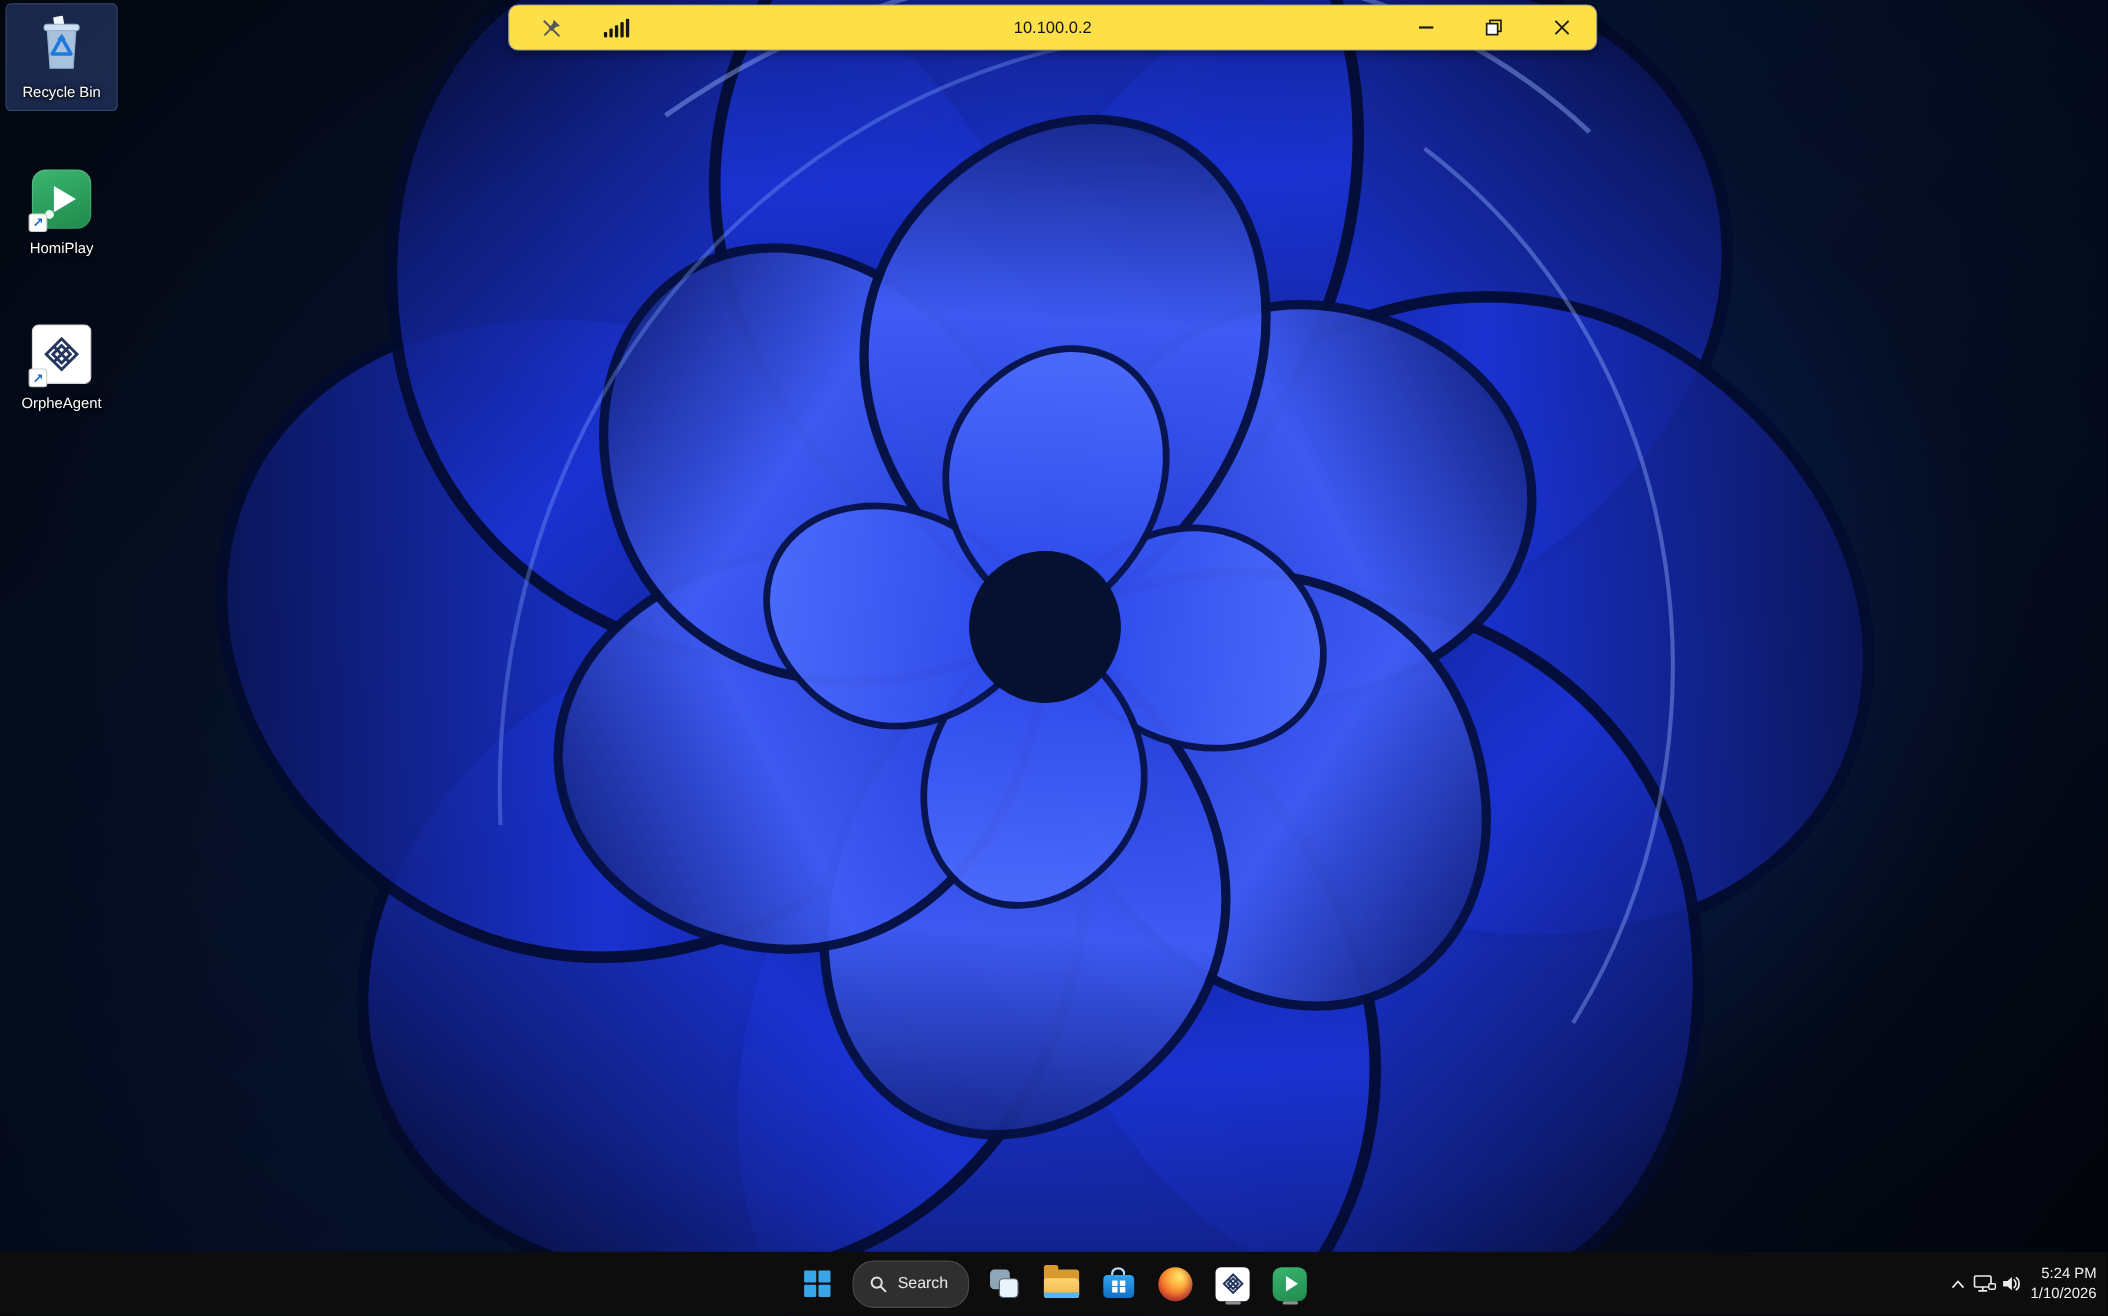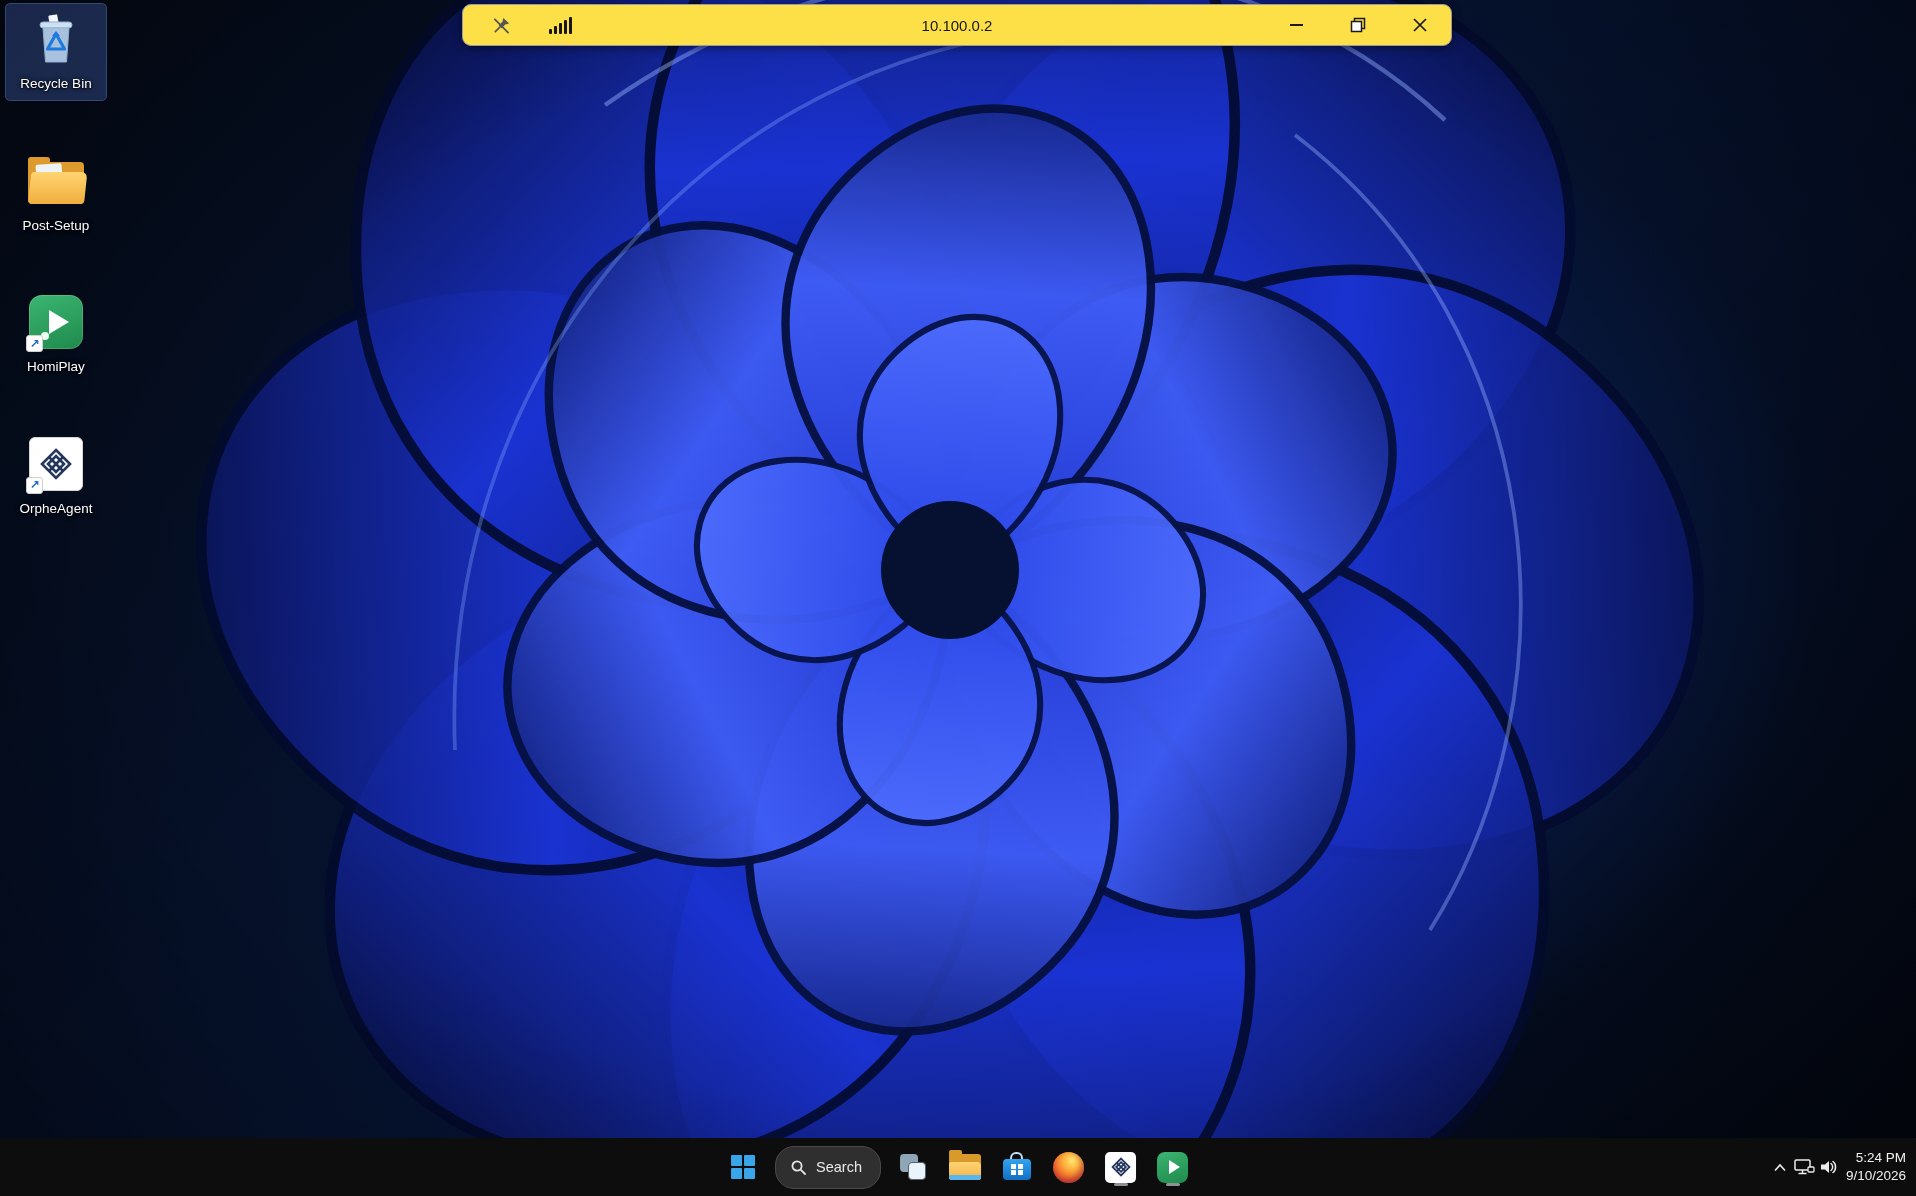--- a/index.html
+++ b/index.html
@@ -207,30 +207,20 @@
         <rect x="21" y="4" width="9" height="10" rx="1" fill="#f2f6fb" transform="rotate(-10 25 9)"></rect>
         <rect x="12" y="11" width="32" height="6" rx="3" fill="#cfe0f2" stroke="#8fb0d0"></rect>
         <path d="M15 17 L41 17 L38.5 51 L17.5 51 Z" fill="rgba(188,214,240,.88)" stroke="#8fb0d0"></path>
         <path d="M28 23 L36.5 38 L19.5 38 Z" fill="none" stroke="#1f7ae0" stroke-width="3.2" stroke-linejoin="round"></path>
         <path d="M28 20 l4 5 h-8 Z" fill="#1f7ae0"></path>
       </svg>
     </div>
     <div class="tile-label">Recycle Bin</div>
   </div>
 
-  <div class="tile">
-    <div class="tile-icon">
-      <div class="folder-ic">
-        <div class="folder-back"></div>
-        <div class="folder-sheet"></div>
-        <div class="folder-front"></div>
-      </div>
-    </div>
-    <div class="tile-label">Post-Setup</div>
-  </div>
 
   <div class="tile">
     <div class="tile-icon">
       <div class="homi-ic">
         <div class="homi-play"></div>
         <div class="homi-dot"></div>
       </div>
       <div class="shortcut-badge">
           <span>↗</span>
         </div>
@@ -350,17 +340,17 @@
     </div>
     <div class="tray-ic">
       <svg width="20" height="18" viewBox="0 0 20 18">
         <path d="M3 6.5 L7 6.5 L11 3 L11 15 L7 11.5 L3 11.5 Z" fill="#ececec"></path>
         <path d="M13 5.5 C 15.2 7.2, 15.2 10.8, 13 12.5" fill="none" stroke="#ececec" stroke-width="1.5" stroke-linecap="round"></path>
         <path d="M15 3.5 C 18.4 6, 18.4 12, 15 14.5" fill="none" stroke="#ececec" stroke-width="1.5" stroke-linecap="round"></path>
       </svg>
     </div>
     <div class="clock">
       <div>5:24 PM</div>
-      <div>9/10/2026</div>
+      <div>1/10/2026</div>
     </div>
   </div>
 
 </div>
 
 </body></html>

